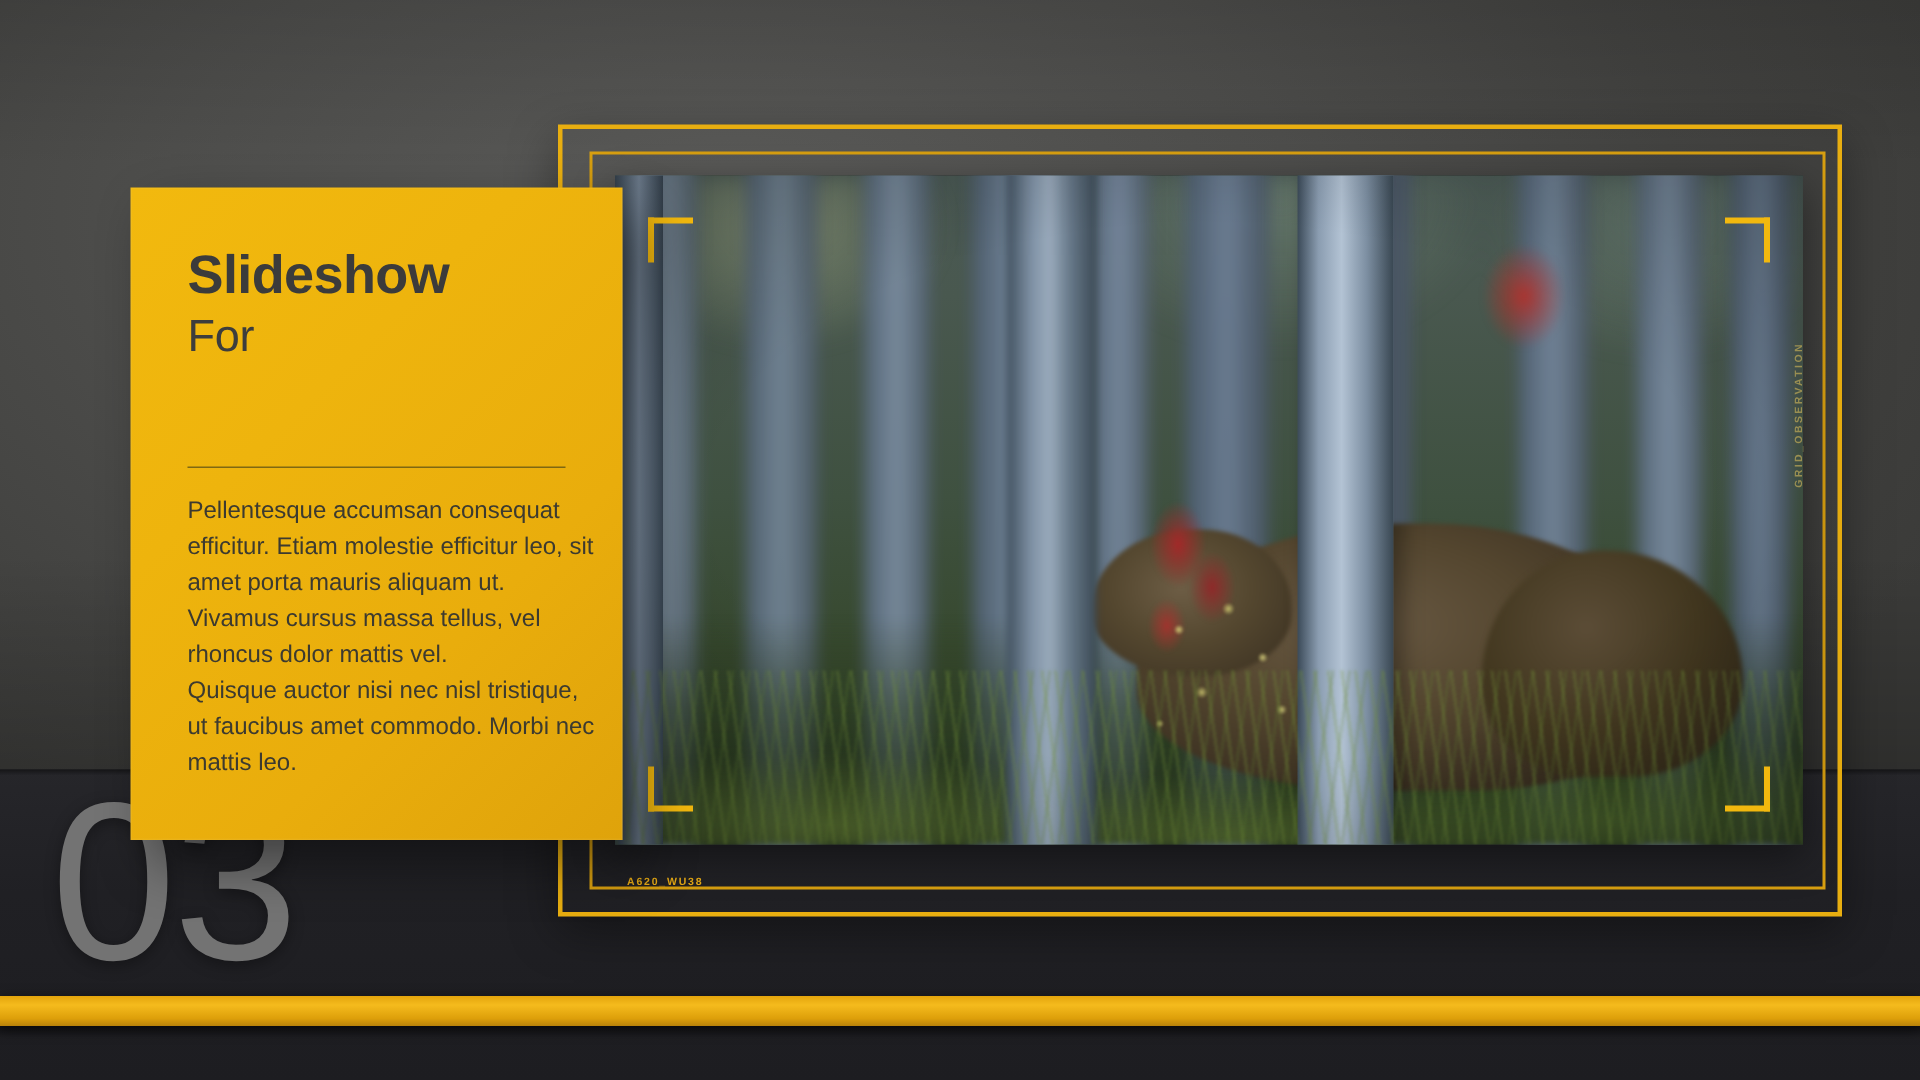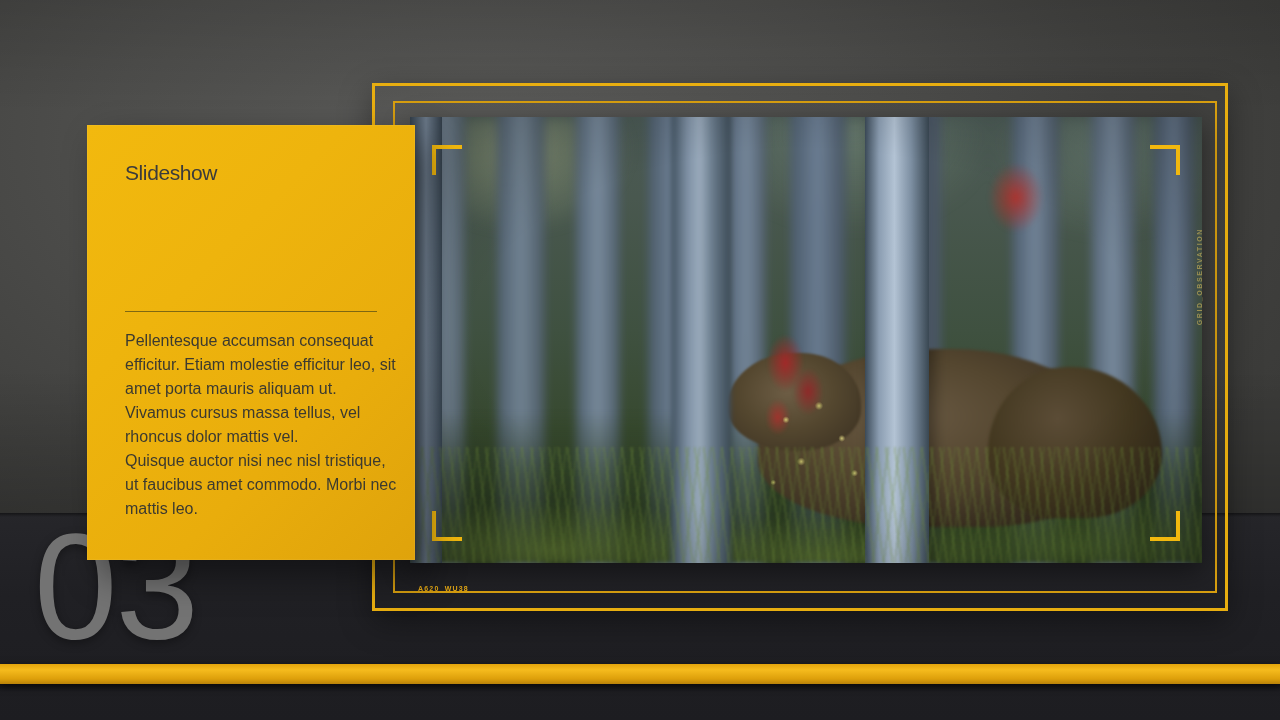--- a/index.html
+++ b/index.html
@@ -189,21 +189,21 @@
   
   .card{
     position:absolute; left:87px; top:125px; width:328px; height:435px;
     background:linear-gradient(135deg,#f2b90e 0%, #eeb40d 34%, #e9ad0c 68%, #dfa30b 100%);
     box-shadow: 14px 16px 34px rgba(0,0,0,.45), 0 0 0 1px rgba(255,255,255,.05) inset;
   }
   .card-title{
     position:absolute; left:38px; top:35px; width:262px;
     color:#3b3b3b;
   }
-  .t-bold{ font-size:21px; font-weight:normal; line-height:1.26; letter-spacing:-.4px; }
+  .t-bold{ font-size:36px; font-weight:bold; line-height:1.26; letter-spacing:-.4px; }
   .t-light{ font-size:30px; font-weight:300; line-height:1.36; letter-spacing:-.2px; color:#3d3d3d; }
   .card-divider{
     position:absolute; left:38px; top:186px; width:252px; height:1px;
     background:#6b5a14; opacity:.85;
   }
   .card-body{
     position:absolute; left:38px; top:204px; width:272px;
     font-size:16px; line-height:1.5; color:#3c3a30;
   }
   .card-body p{ margin:0; }
@@ -271,20 +271,21 @@
         <i class="v"></i>
       </div>
   </div>
 
   <div class="frame-label">A620_WU38</div>
   <div class="frame-side-label">GRID_OBSERVATION</div>
 
   <div class="card">
     <div class="card-title">
       <div class="t-bold">Slideshow</div>
+      <div class="t-light">For</div>
     </div>
     <div class="card-divider"></div>
     <div class="card-body">
       <p>Pellentesque accumsan consequat efficitur. Etiam molestie efficitur leo, sit amet porta mauris aliquam ut. Vivamus cursus massa tellus, vel rhoncus dolor mattis vel.</p>
       <p>Quisque auctor nisi nec nisl tristique, ut faucibus amet commodo. Morbi nec mattis leo.</p>
     </div>
   </div>
 
   <div class="floor-bar"></div>
   <div class="floor-bar-shadowline"></div>

